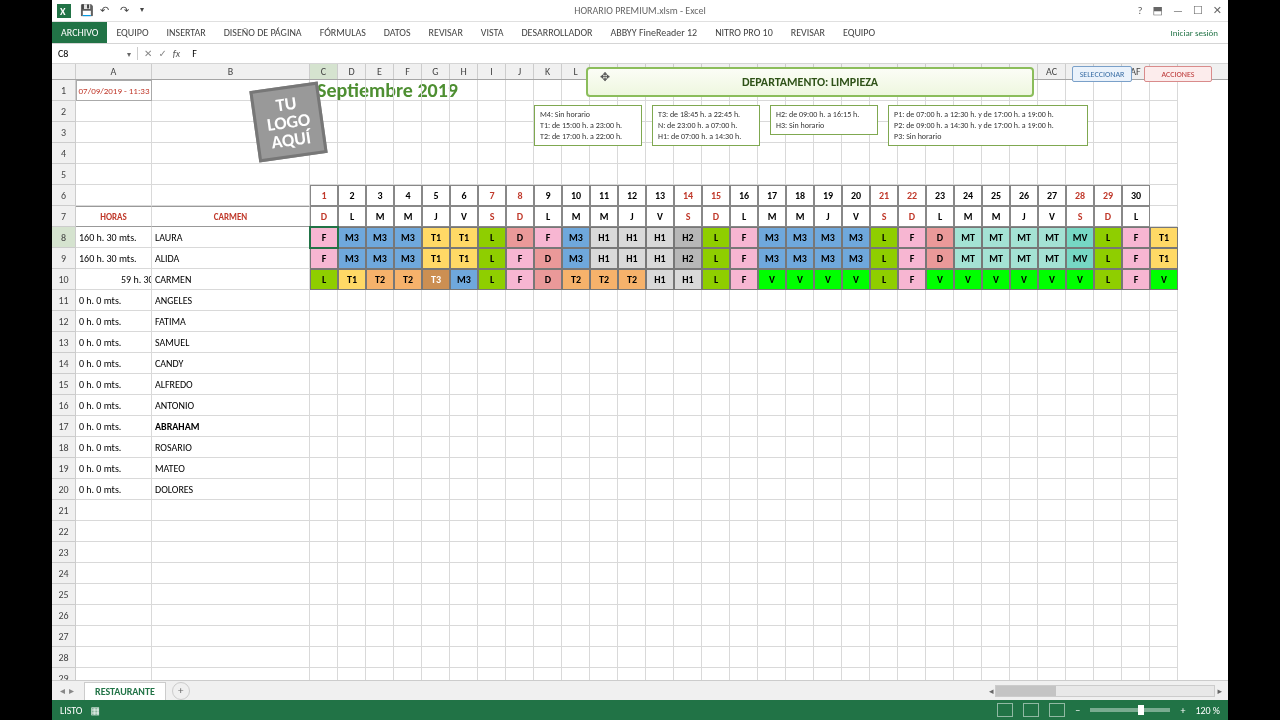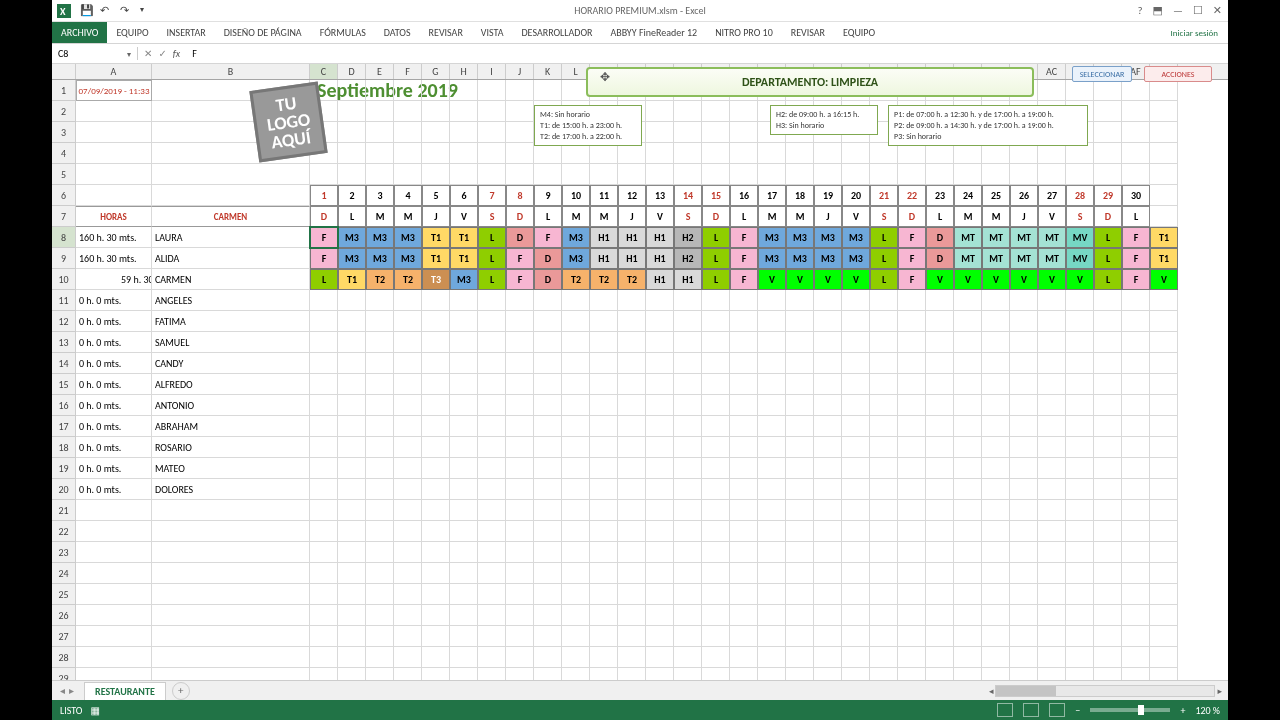--- a/index.html
+++ b/index.html
@@ -774,21 +774,21 @@
           <div class="cell " style="width: 28px;"></div>
           <div class="cell " style="width: 28px;"></div>
           <div class="cell " style="width: 28px;"></div>
           <div class="cell " style="width: 28px;"></div>
           <div class="cell " style="width: 28px;"></div>
           <div class="cell " style="width: 28px;"></div>
         </div>
         <div class="row">
           <div class="rowh">17</div>
           <div class="cell " style="width: 76px; font-size: 10px;">0 h.  0 mts.</div>
-          <div class="cell " style="width: 158px;">ABRAHAM</div>
+          <div class="cell " style="width: 158px; font-weight: bold;">ABRAHAM</div>
           <div class="cell " style="width: 28px;"></div>
           <div class="cell " style="width: 28px;"></div>
           <div class="cell " style="width: 28px;"></div>
           <div class="cell " style="width: 28px;"></div>
           <div class="cell " style="width: 28px;"></div>
           <div class="cell " style="width: 28px;"></div>
           <div class="cell " style="width: 28px;"></div>
           <div class="cell " style="width: 28px;"></div>
           <div class="cell " style="width: 28px;"></div>
           <div class="cell " style="width: 28px;"></div>
@@ -1261,20 +1261,25 @@
     </div>
     <div class="cursor-icon">✥</div>
 
     <div class="btn-sel">SELECCIONAR</div>
     <div class="btn-act">ACCIONES</div>
 
     <div class="legend-box b2">
       <div>M4: Sin horario</div>
       <div>T1: de 15:00 h. a 23:00 h.</div>
       <div>T2: de 17:00 h. a 22:00 h.</div>
+    </div>
+    <div class="legend-box b3">
+      <div>T3: de 18:45 h. a 22:45 h.</div>
+      <div>N: de 23:00 h. a 07:00 h.</div>
+      <div>H1: de 07:00 h. a 14:30 h.</div>
     </div>
     <div class="legend-box b4">
       <div>H2: de 09:00 h. a 16:15 h.</div>
       <div>H3: Sin horario</div>
     </div>
     <div class="legend-box b5">
       <div>P1: de 07:00 h. a 12:30 h. y de 17:00 h. a 19:00 h.</div>
       <div>P2: de 09:00 h. a 14:30 h. y de 17:00 h. a 19:00 h.</div>
       <div>P3: Sin horario</div>
     </div>

